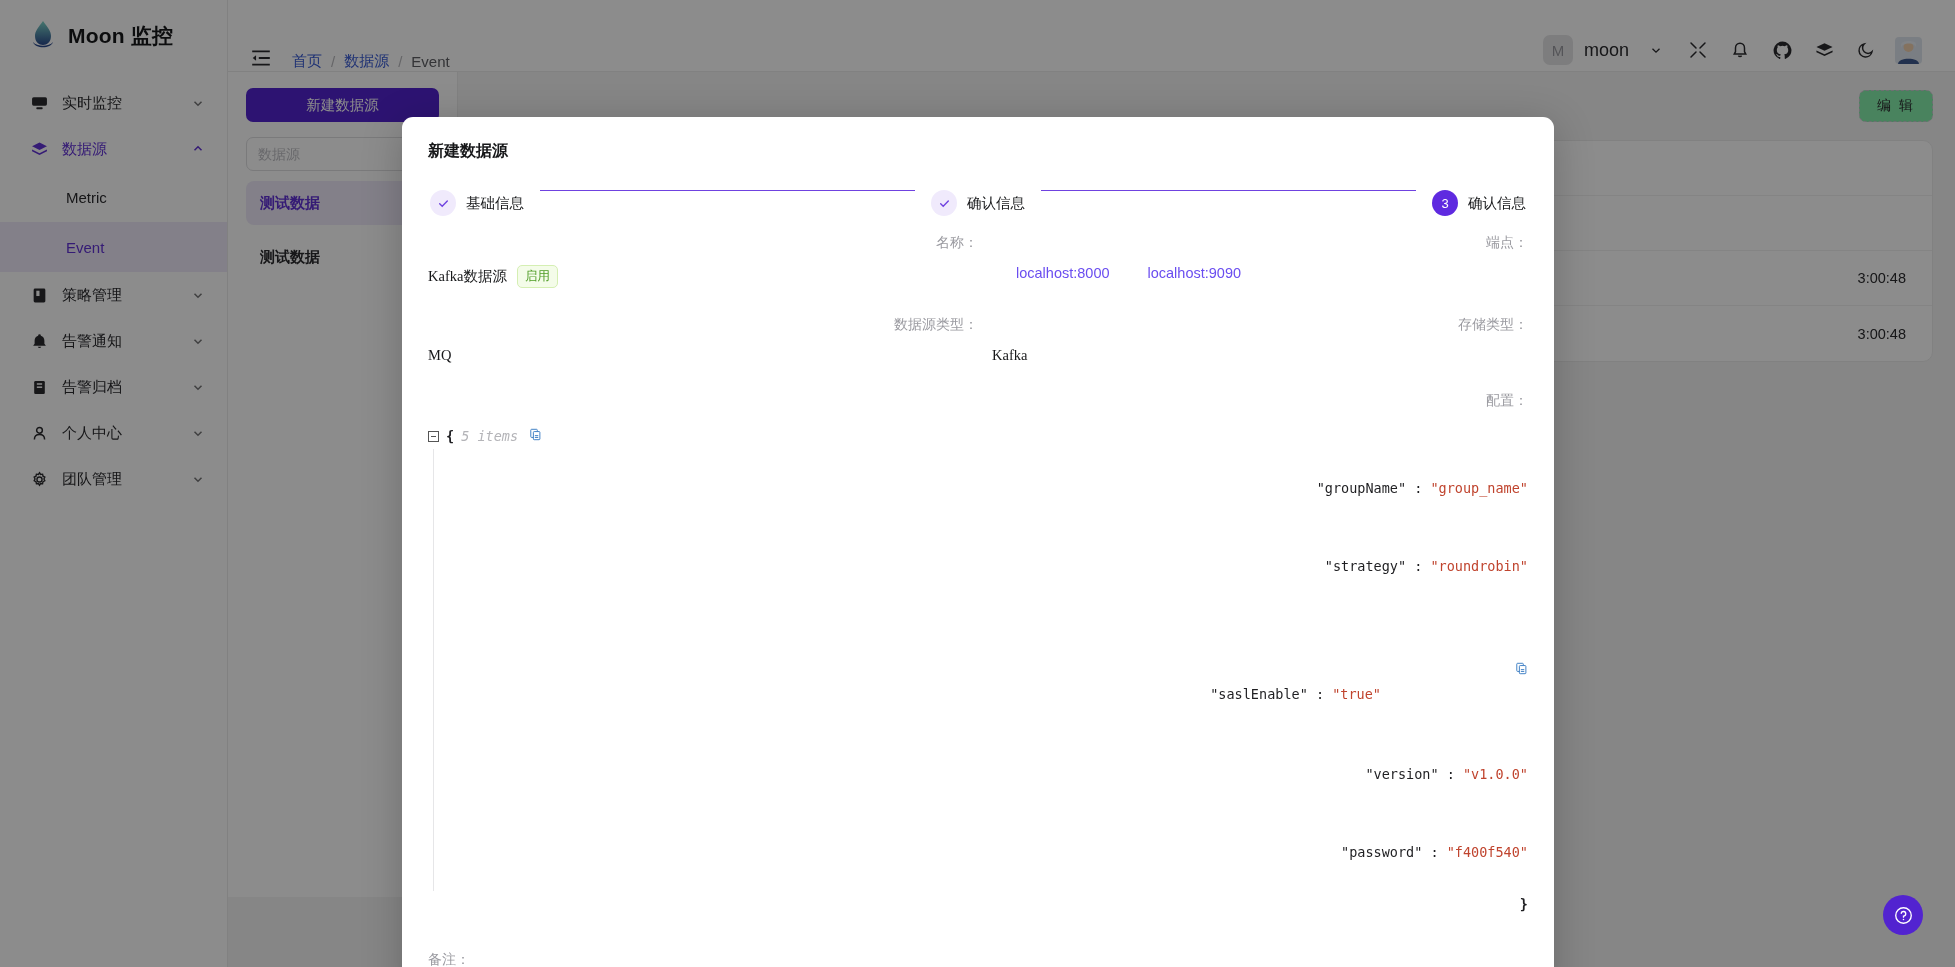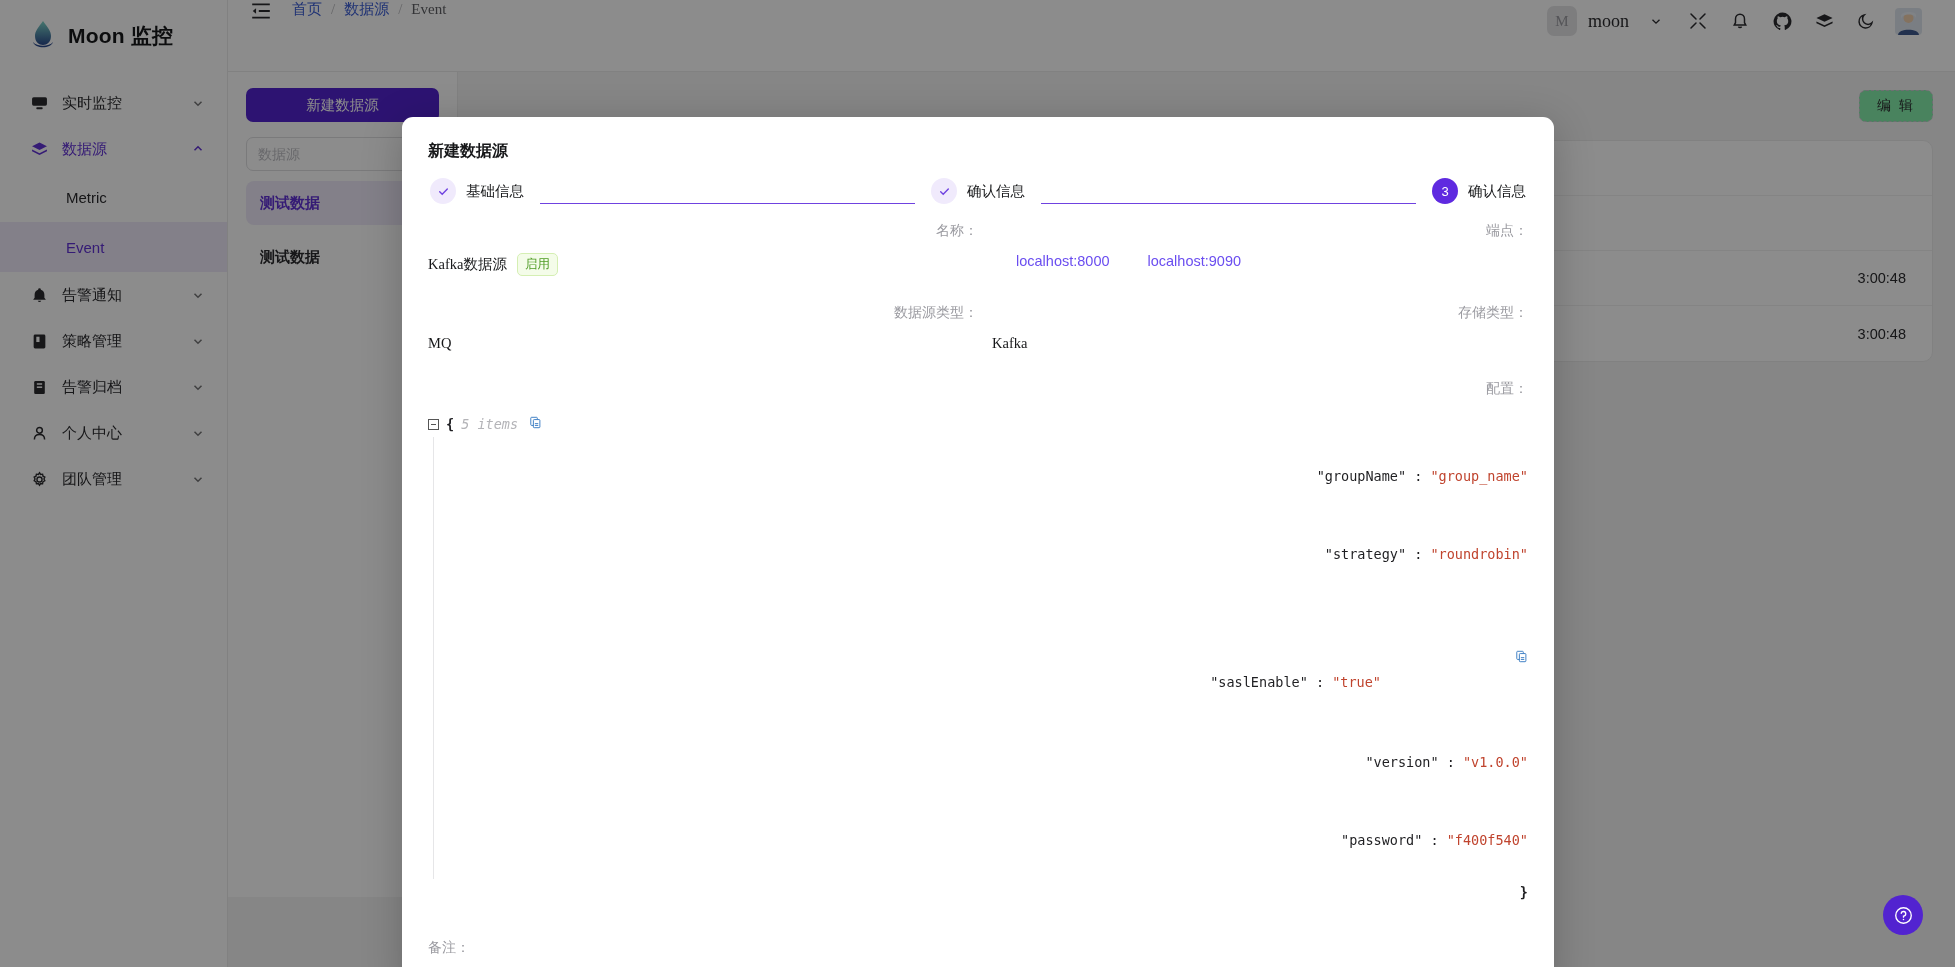--- a/index.html
+++ b/index.html
@@ -55,21 +55,21 @@
   .subnav-item {
     height: 50px; display: flex; align-items: center;
     padding-left: 66px; font-size: 15px; color: #2b2b2e; cursor: pointer;
   }
   .subnav-item.selected { background: #eeeaf9; color: #6232d6; }
 
   
   .header {
     position: absolute; left: 228px; top: 0; right: 0; height: 72px;
     background: #ffffff; border-bottom: 1px solid #ececec;
-    display: flex; align-items: flex-start; z-index: 4; font-family: Liberation Serif, serif;
+    display: flex; align-items: flex-end; z-index: 4;
   }
   .collapse-btn { margin-left: 22px; width: 24px; height: 24px; cursor: pointer; }
   .breadcrumb { display: flex; align-items: center; gap: 9px; margin-left: 18px; font-size: 15px; }
   .bc-link { color: #3b5dd4; cursor: pointer; }
   .bc-sep { color: #b9b9bd; }
   .bc-cur { color: #5f6065; }
 
   .header-right {
     margin-left: auto; display: flex; align-items: center; gap: 0; padding-right: 26px;
   }
@@ -146,21 +146,21 @@
   
   .modal {
     position: absolute; left: 402px; top: 117px; width: 1152px;
     background: #ffffff; border-radius: 11px; z-index: 100;
     padding: 24px 26px 20px 26px;
     box-shadow: 0 8px 40px rgba(0,0,0,.22);
   }
   .modal-title { font-size: 16px; font-weight: bold; color: #17181a; }
 
   
-  .stepper { display: flex; align-items: flex-end; margin-top: 16px; padding: 0 2px; }
+  .stepper { display: flex; align-items: flex-start; margin-top: 28px; padding: 0 2px; }
   .step { display: flex; align-items: center; gap: 10px; flex: none; }
   .step-circle {
     width: 26px; height: 26px; border-radius: 50%; display: flex;
     align-items: center; justify-content: center; font-size: 13px;
   }
   .step-circle.done { background: #f0eafc; color: #6f42e0; }
   .step-circle.current { background: #5f2ae0; color: #fff; }
   .step-label { font-size: 14.5px; color: #17181a; white-space: nowrap; }
   .step-line { flex: 1; height: 1px; background: #6f42e0; margin: 0 16px; }
 
@@ -260,40 +260,40 @@
         <div class="subnav-item">
           <span>Metric</span>
         </div>
         <div class="subnav-item selected">
           <span>Event</span>
         </div>
 
         <div class="nav-item">
           <span class="ico">
             <svg width="17" height="17" viewBox="0 0 16 16" fill="#2b2b2e">
+                <rect x="2.5" y="1.5" width="11" height="13" rx="1.3"></rect>
+                <rect x="5" y="3.5" width="3" height="5" fill="#fff"></rect>
+              </svg>
+          </span>
+          <span class="lbl">策略管理</span>
+          <span class="chev">
+            <svg width="14" height="14" viewBox="0 0 16 16" fill="none" stroke="#2b2b2e" stroke-width="1.7">
+                <path d="M4 6.5 L8 10.5 L12 6.5"></path>
+              </svg>
+          </span>
+        </div>
+
+        <div class="nav-item">
+          <span class="ico">
+            <svg width="17" height="17" viewBox="0 0 16 16" fill="#2b2b2e">
                 <path d="M8 1.2 A1.3 1.3 0 0 1 9.3 2.5 C11.4 3.1 12.6 4.9 12.6 7.2 V10 L14 12 H2 L3.4 10 V7.2 C3.4 4.9 4.6 3.1 6.7 2.5 A1.3 1.3 0 0 1 8 1.2 Z"></path>
                 <path d="M6.4 13 A1.7 1.7 0 0 0 9.6 13 Z"></path>
               </svg>
           </span>
           <span class="lbl">告警通知</span>
-          <span class="chev">
-            <svg width="14" height="14" viewBox="0 0 16 16" fill="none" stroke="#2b2b2e" stroke-width="1.7">
-                <path d="M4 6.5 L8 10.5 L12 6.5"></path>
-              </svg>
-          </span>
-        </div>
-
-        <div class="nav-item">
-          <span class="ico">
-            <svg width="17" height="17" viewBox="0 0 16 16" fill="#2b2b2e">
-                <rect x="2.5" y="1.5" width="11" height="13" rx="1.3"></rect>
-                <rect x="5" y="3.5" width="3" height="5" fill="#fff"></rect>
-              </svg>
-          </span>
-          <span class="lbl">策略管理</span>
           <span class="chev">
             <svg width="14" height="14" viewBox="0 0 16 16" fill="none" stroke="#2b2b2e" stroke-width="1.7">
                 <path d="M4 6.5 L8 10.5 L12 6.5"></path>
               </svg>
           </span>
         </div>
 
         <div class="nav-item">
           <span class="ico">
             <svg width="17" height="17" viewBox="0 0 16 16" fill="#2b2b2e">

